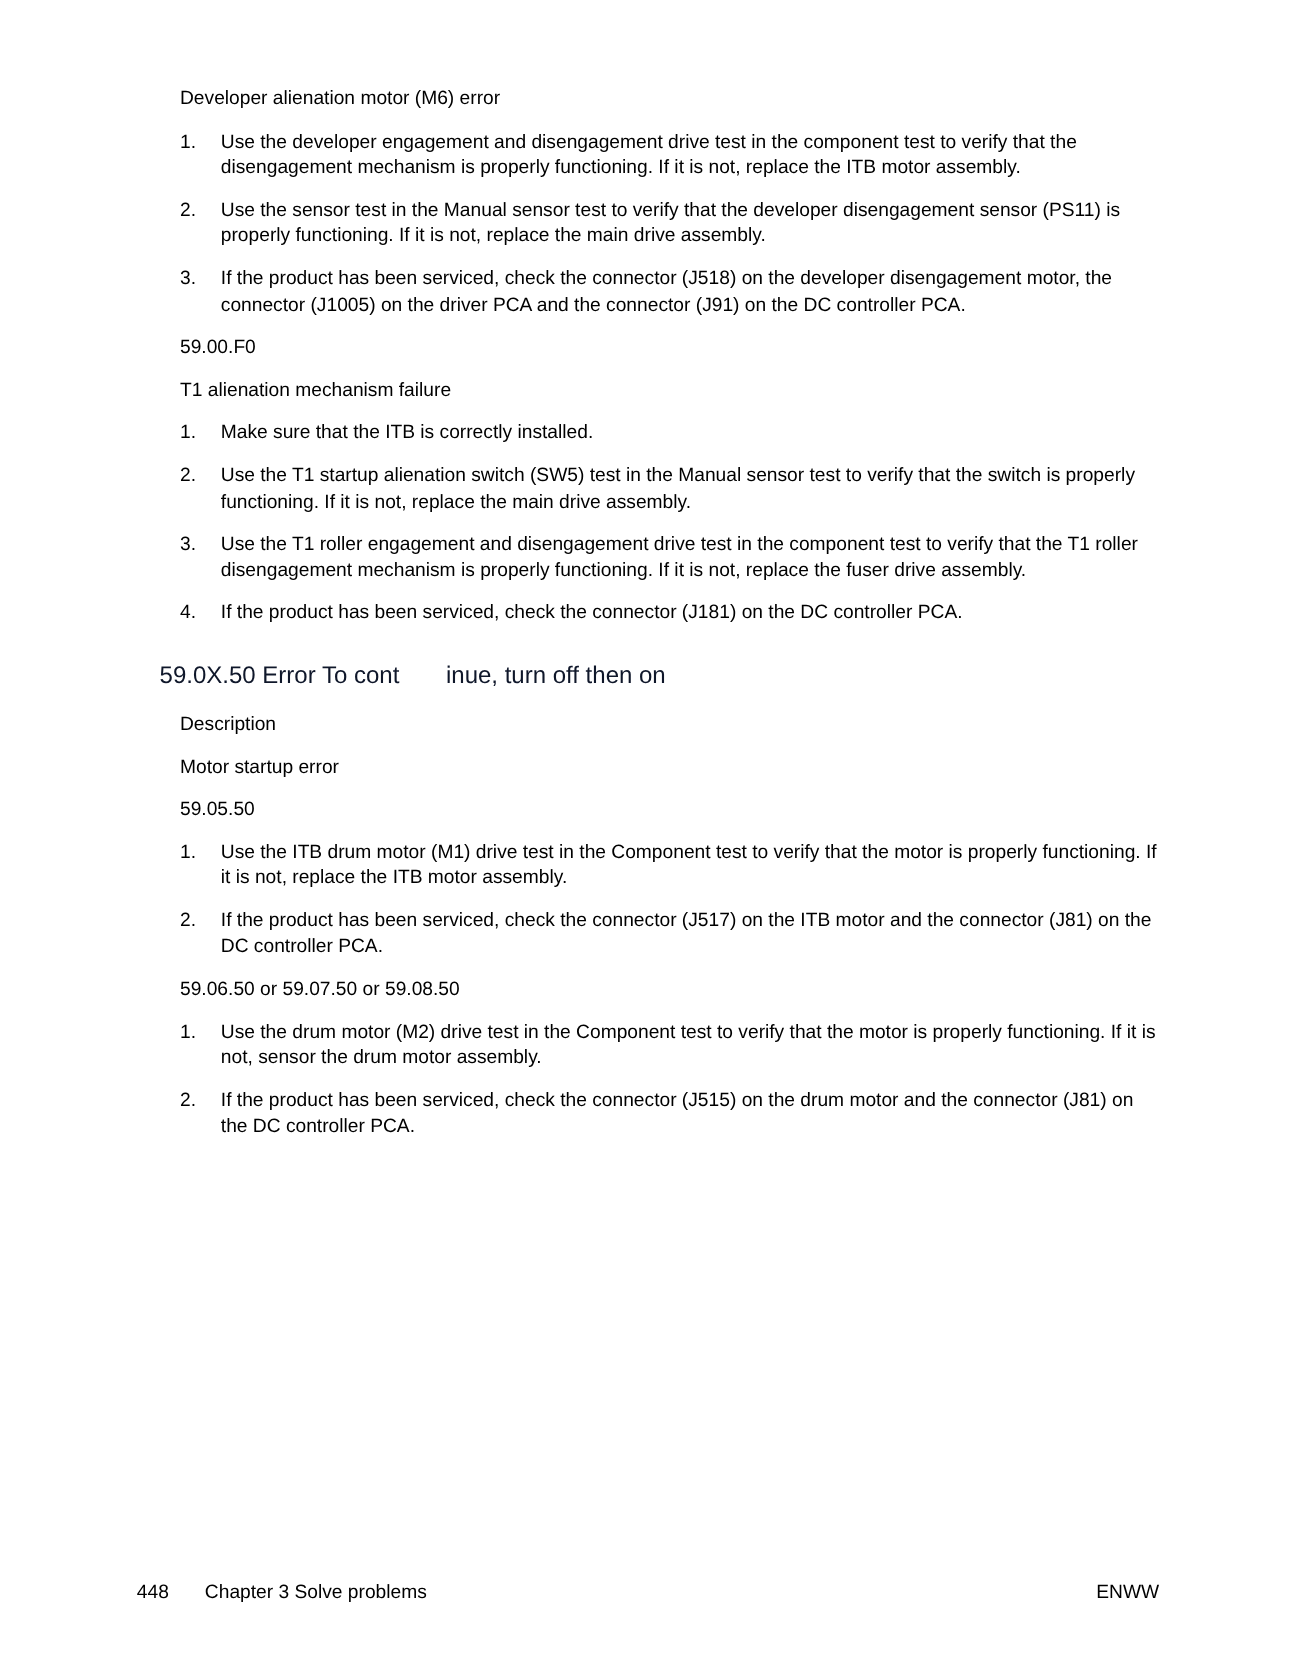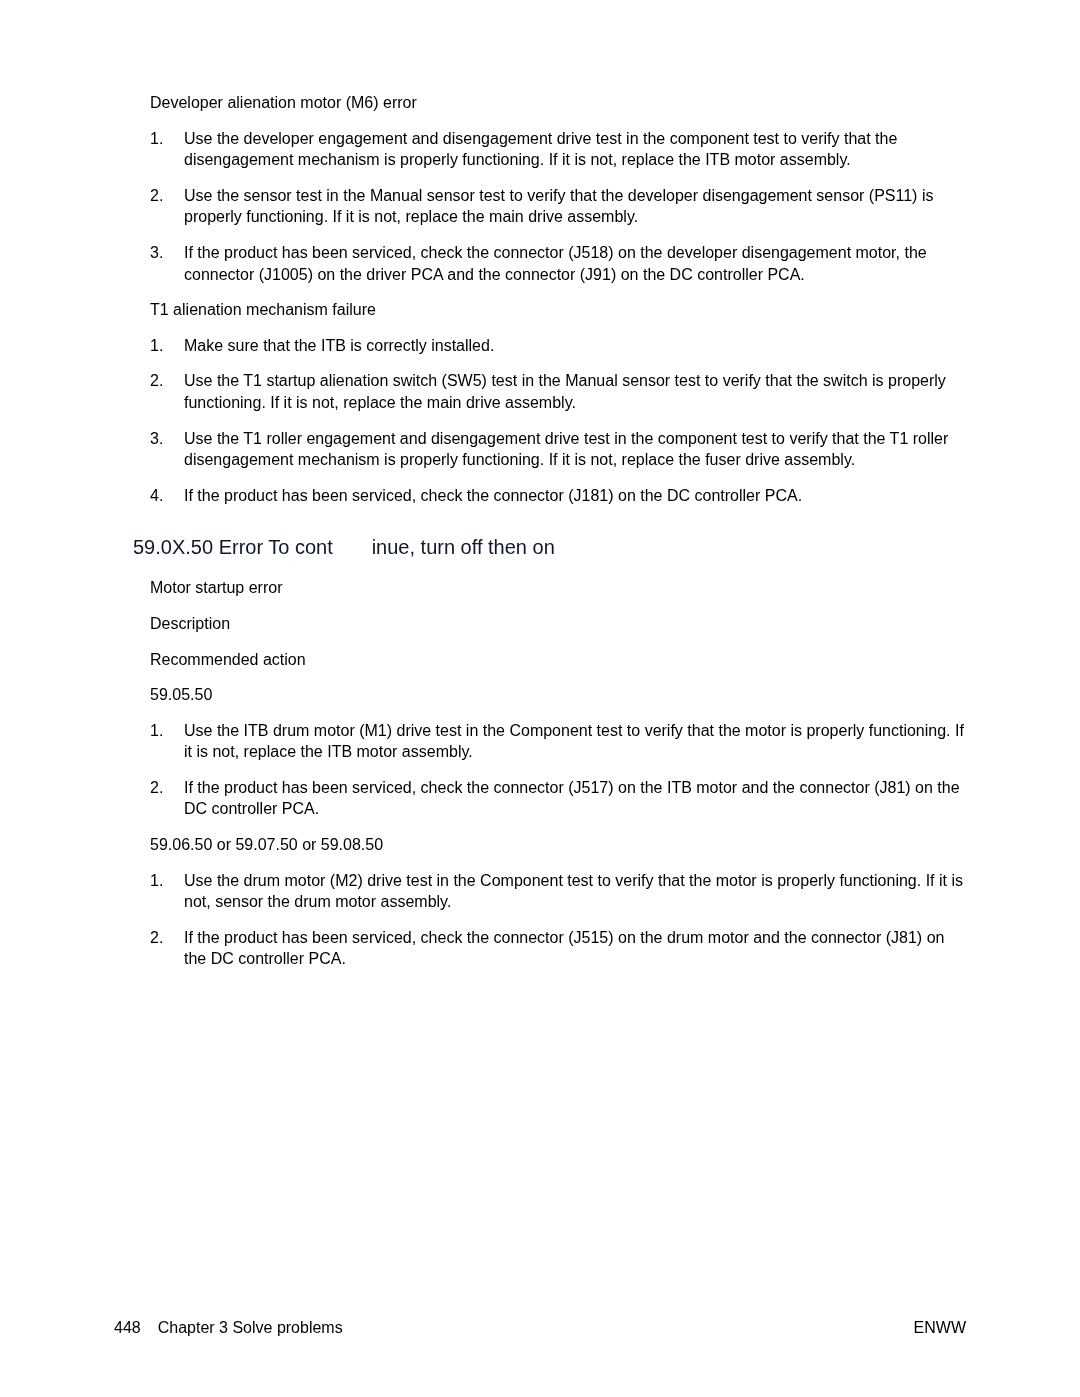--- a/index.html
+++ b/index.html
@@ -11,21 +11,21 @@
       font-family: Arial, Helvetica, sans-serif;
       font-size: 16px;
       color: #000;
       background: #fff;
       width: 1080px;
       min-height: 1397px;
       position: relative;
       padding: 0;
     }
     .page {
-      padding: 92px 114px 60px 114px;
+      padding: 72px 114px 60px 114px;
     }
     .content {
       margin-left: 36px;
     }
     .para {
       margin-bottom: 14px;
       line-height: 1.35;
     }
     ol.numbered {
       list-style: none;
@@ -57,21 +57,21 @@
       position: absolute;
       bottom: 60px;
       left: 114px;
       right: 114px;
       display: flex;
       justify-content: space-between;
       font-size: 16px;
     }
     .footer .left {
       display: flex;
-      gap: 13px;
+      gap: 26px;
     }
     .chapter-label {
       margin-left: 4px;
     }
   </style>
 </head>
 <body>
 
 <div class="page">
   <div class="content">
@@ -85,20 +85,21 @@
       <li>
           <span class="num">2.</span>
           <span class="text">Use the sensor test in the Manual sensor test to verify that the developer disengagement sensor (PS11) is properly functioning. If it is not, replace the main drive assembly.</span>
         </li>
       <li>
           <span class="num">3.</span>
           <span class="text">If the product has been serviced, check the connector (J518) on the developer disengagement motor, the connector (J1005) on the driver PCA and the connector (J91) on the DC controller PCA.</span>
         </li>
     </ol>
 
+    <p class="para">59.00.F0</p>
     <p class="para">T1 alienation mechanism failure</p>
     <ol class="numbered">
       <li>
           <span class="num">1.</span>
           <span class="text">Make sure that the ITB is correctly installed.</span>
         </li>
       <li>
           <span class="num">2.</span>
           <span class="text">Use the T1 startup alienation switch (SW5) test in the Manual sensor test to verify that the switch is properly functioning. If it is not, replace the main drive assembly.</span>
         </li>
@@ -107,23 +108,22 @@
           <span class="text">Use the T1 roller engagement and disengagement drive test in the component test to verify that the T1 roller disengagement mechanism is properly functioning. If it is not, replace the fuser drive assembly.</span>
         </li>
       <li>
           <span class="num">4.</span>
           <span class="text">If the product has been serviced, check the connector (J181) on the DC controller PCA.</span>
         </li>
     </ol>
 
     <h2 class="heading">59.0X.50 Error To cont       inue, turn off then on</h2>
 
+    <p class="para">Description</p>
     <p class="para">Motor startup error</p>
-    <p class="para">Description</p>
-    <p class="para">Recommended action</p>
 
     <p class="para">59.05.50</p>
     <ol class="numbered">
       <li>
           <span class="num">1.</span>
           <span class="text">Use the ITB drum motor (M1) drive test in the Component test to verify that the motor is properly functioning. If it is not, replace the ITB motor assembly.</span>
         </li>
       <li>
           <span class="num">2.</span>
           <span class="text">If the product has been serviced, check the connector (J517) on the ITB motor and the connector (J81) on the DC controller PCA.</span>

